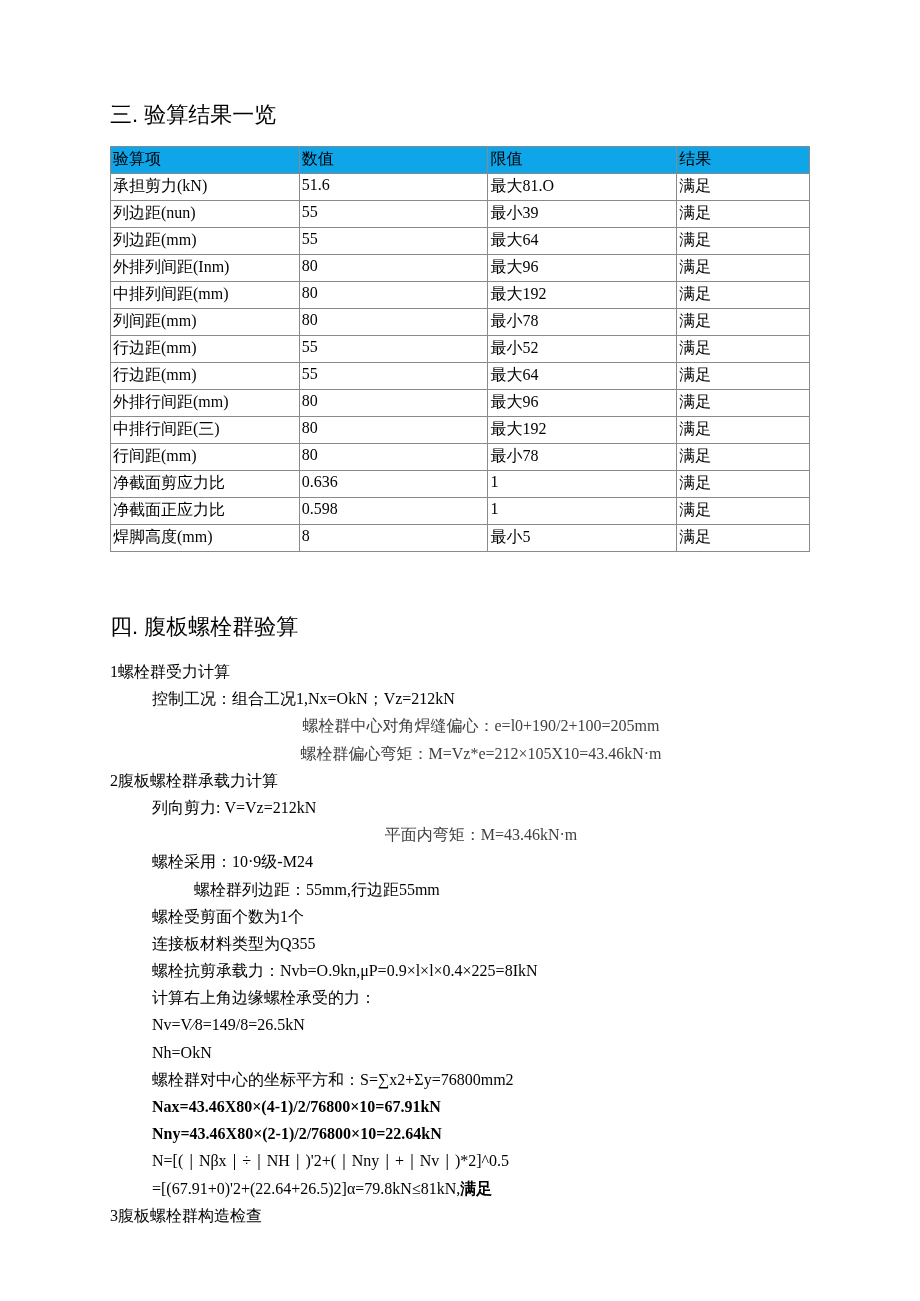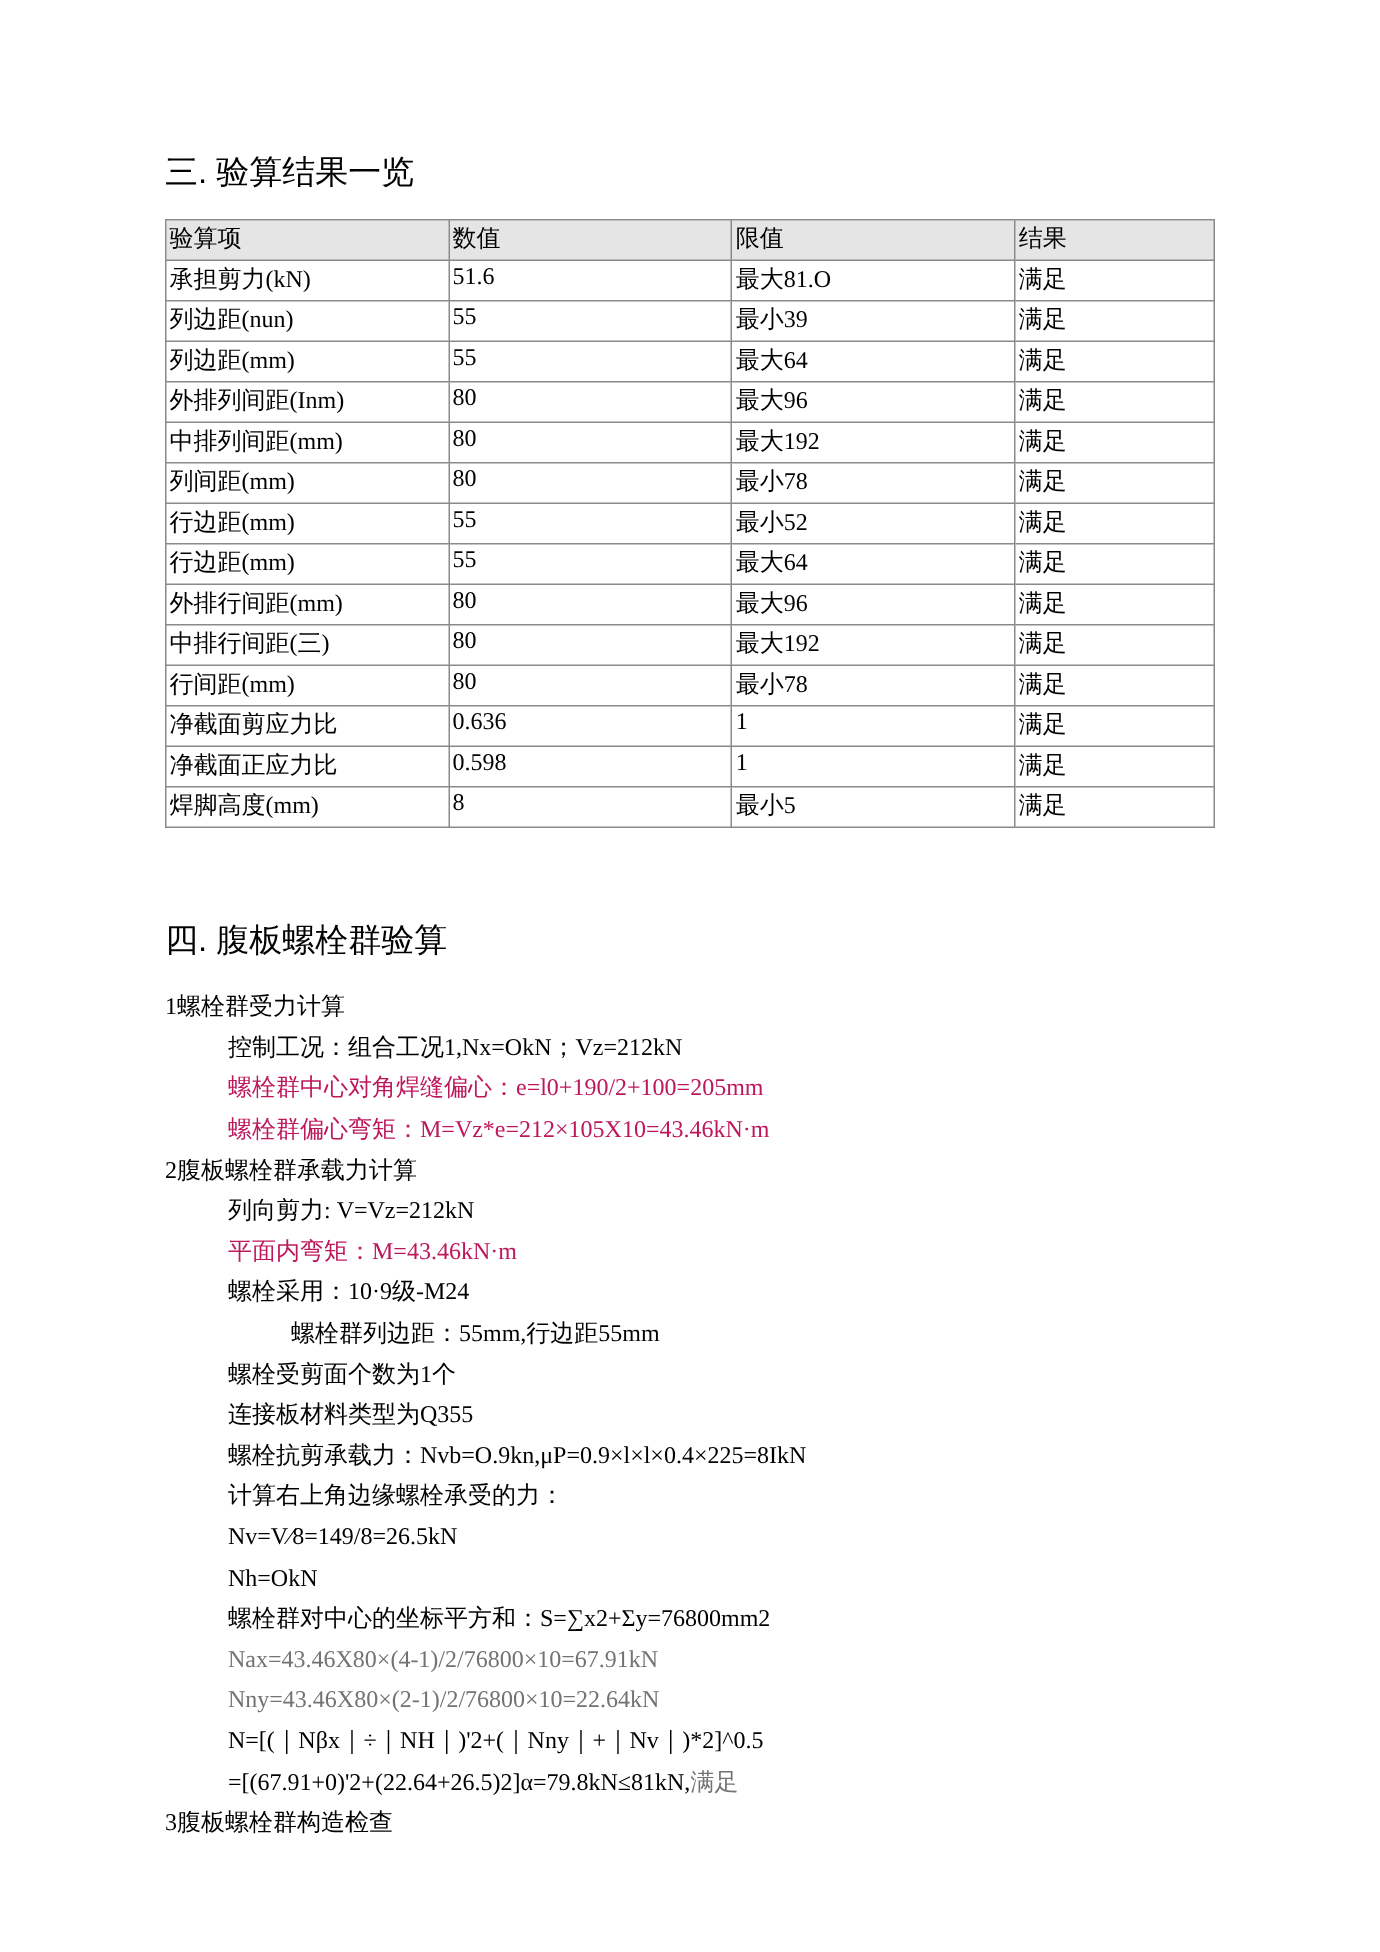--- a/index.html
+++ b/index.html
@@ -24,38 +24,38 @@
     font-size: 16px;
   }
   th, td {
     border: 1px solid #8a8a8a;
     padding: 2px 4px 2px 2px;
     text-align: left;
     vertical-align: top;
     height: 22px;
   }
   th {
-    background: #e5e5e5;
+    background: #0ea5e9;
     font-weight: normal;
   }
   .dotted-top td {
     border-top: 1px dashed #8a8a8a;
   }
   .section-gap {
     height: 60px;
   }
   .body-text {
     font-size: 16px;
     line-height: 1.7;
   }
   .lvl0 { margin-left: 0; }
   .lvl1 { margin-left: 42px; }
   .lvl2 { margin-left: 84px; }
-  .red { color: #be185d; }
-  .blue { color: #737373; }
+  .red { color: #404040; text-align: center; }
+  .blue { color: #000000; font-weight: bold; }
   p { margin: 0; }
 </style>
 </head>
 <body>
 
 <h2>三. 验算结果一览</h2>
 
 <table>
   <thead>
     <tr>

